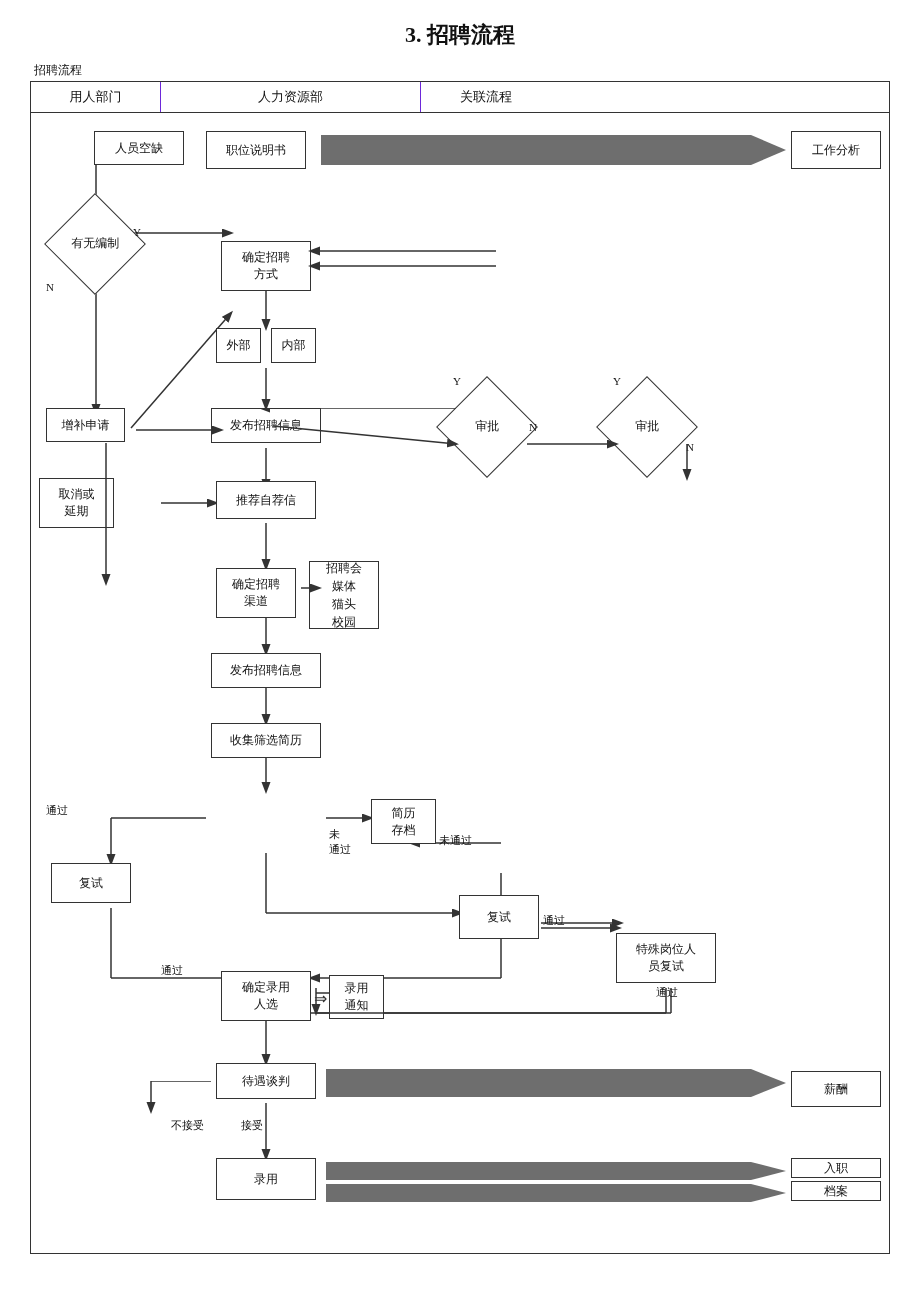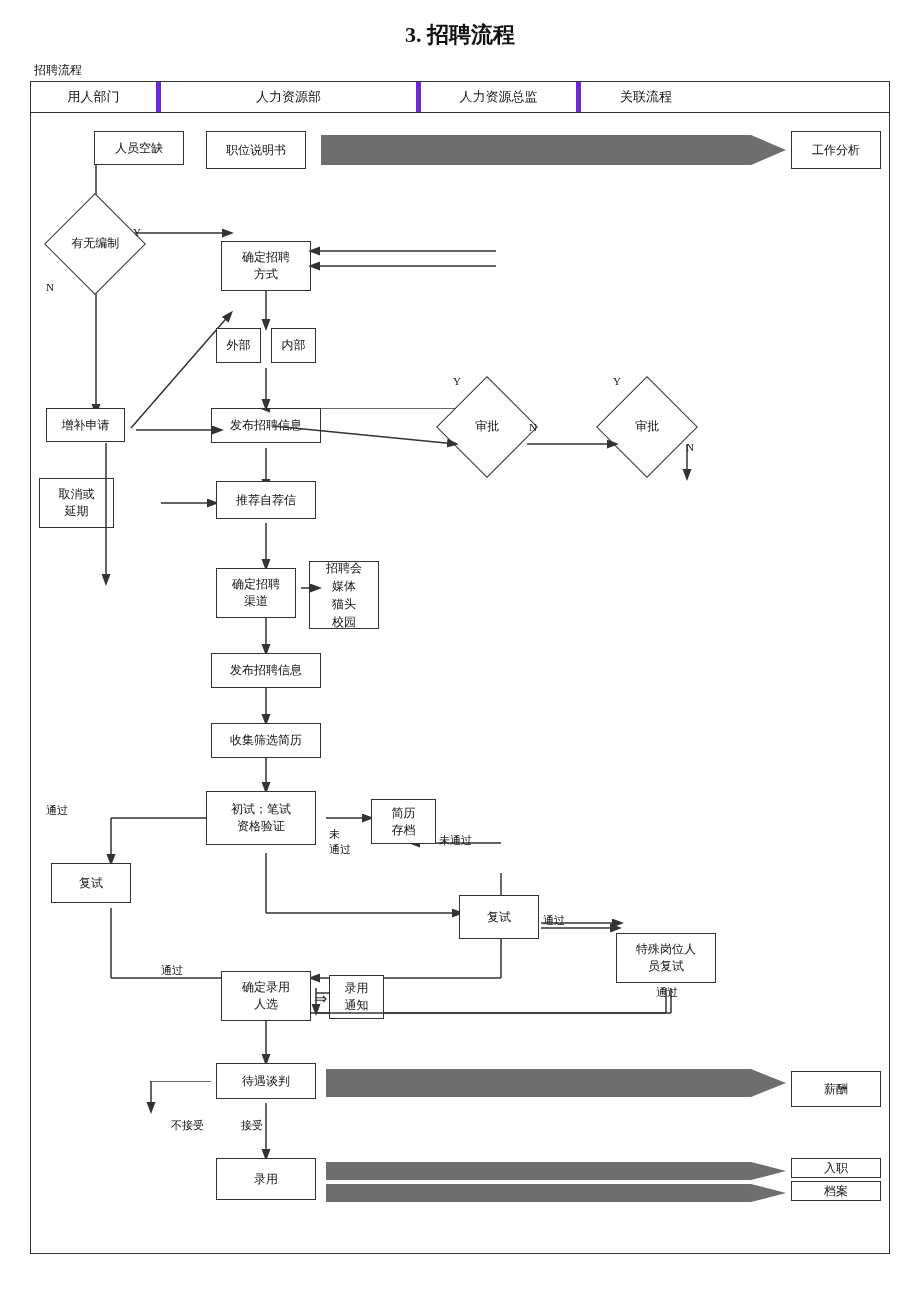--- a/index.html
+++ b/index.html
@@ -30,21 +30,21 @@
     }
     
     .col-headers {
       display: flex;
       border-bottom: 1px solid #333;
     }
     .col-header {
       text-align: center;
       padding: 6px 2px;
       font-size: 13px;
-      border-right: 5px solid #6d28d9;
+      border-right: 1px solid #6d28d9;
     }
     .col-header:last-child { border-right: none; }
 
     
     .lane-yongrendept  { width: 130px; }
     .lane-hr           { width: 260px; }
     .lane-hrchief      { width: 160px; }
     .lane-ceo          { width: 160px; }
     .lane-related      { width: 130px; }
 
@@ -107,21 +107,20 @@
 <div class="page">
 
   <div class="main-title">3. 招聘流程</div>
   <div class="section-label">招聘流程</div>
 
   <div class="diagram-container">
 
     <div class="col-headers">
       <div class="col-header lane-yongrendept">用人部门</div>
       <div class="col-header lane-hr">人力资源部</div>
-      <div class="col-header lane-hrchief">人力资源总监</div>
       <div class="col-header lane-related">关联流程</div>
     </div>
 
     <div class="flow-body">
 
       <svg class="svg-overlay">
 
         <line x1="65" y1="52" x2="65" y2="95" stroke="#333" stroke-width="1.5" marker-end="url(#arr)"></line>
 
         <line x1="100" y1="120" x2="200" y2="120" stroke="#333" stroke-width="1.5" marker-end="url(#arr)"></line>
@@ -242,23 +241,20 @@
       </div>
 
       <div class="box" style="left:180px;top:540px;width:110px;height:35px;">
         <span>发布招聘信息</span>
       </div>
 
       <div class="box" style="left:180px;top:610px;width:110px;height:35px;">
         <span>收集筛选简历</span>
       </div>
 
-      <div class="box" style="left:175px;top:678px;width:110px;height:54px;">
-        <span>初试；笔试<br>资格验证</span>
-      </div>
 
       <div class="box" style="left:340px;top:686px;width:65px;height:45px;">
         <span>简历<br>存档</span>
       </div>
 
       <div class="label-text" style="left:298px;top:714px;">未<br>通过</div>
 
       <div class="label-text" style="left:408px;top:720px;">未通过</div>
 
       <div class="box" style="left:190px;top:858px;width:90px;height:50px;">

